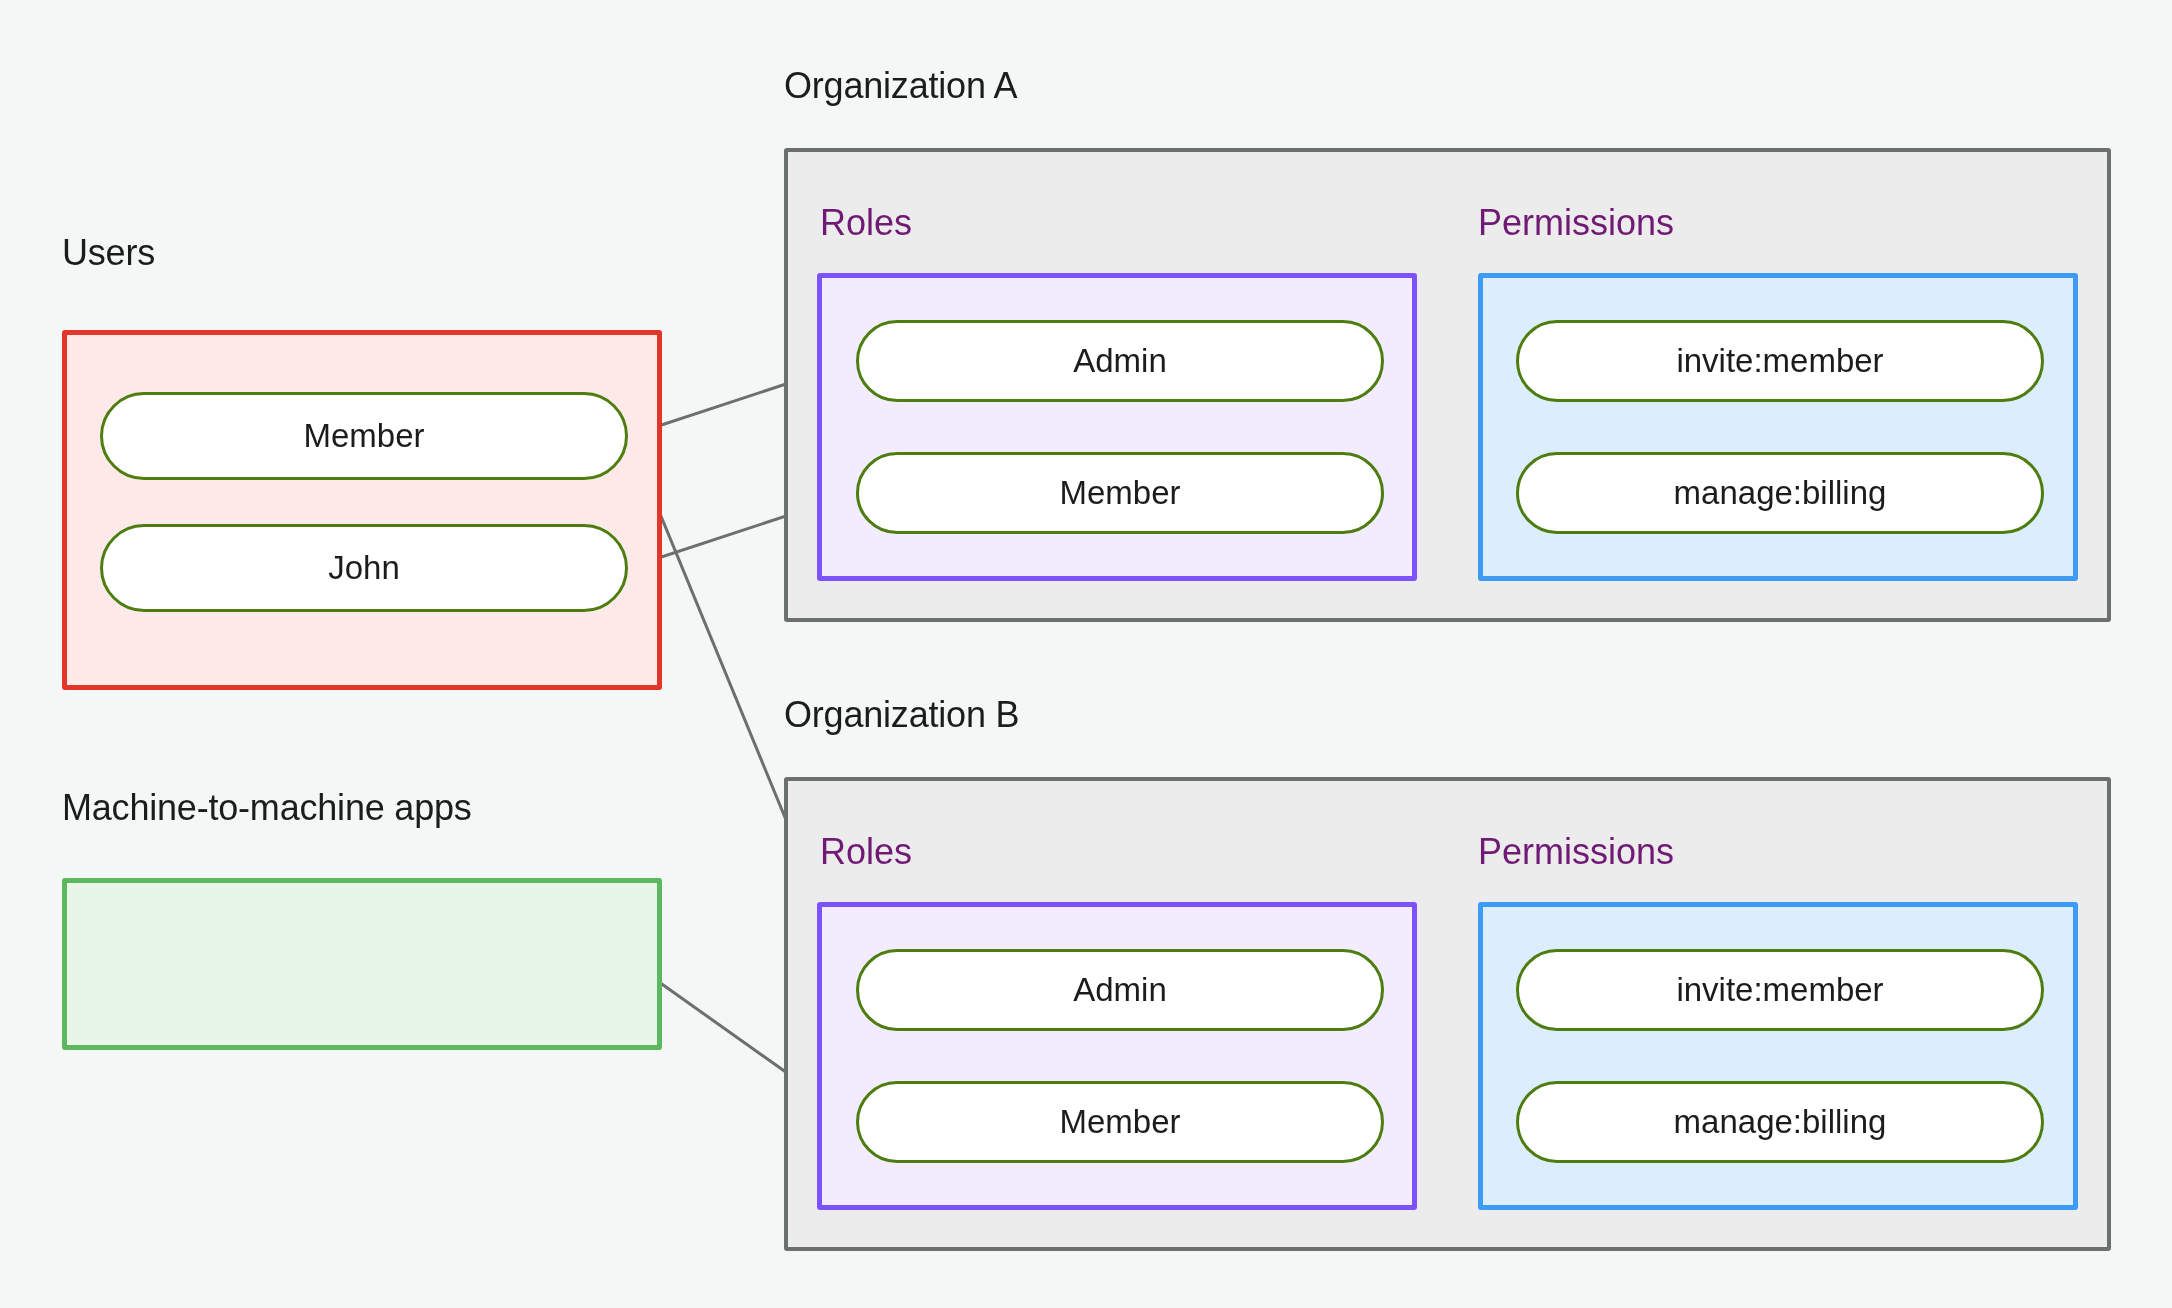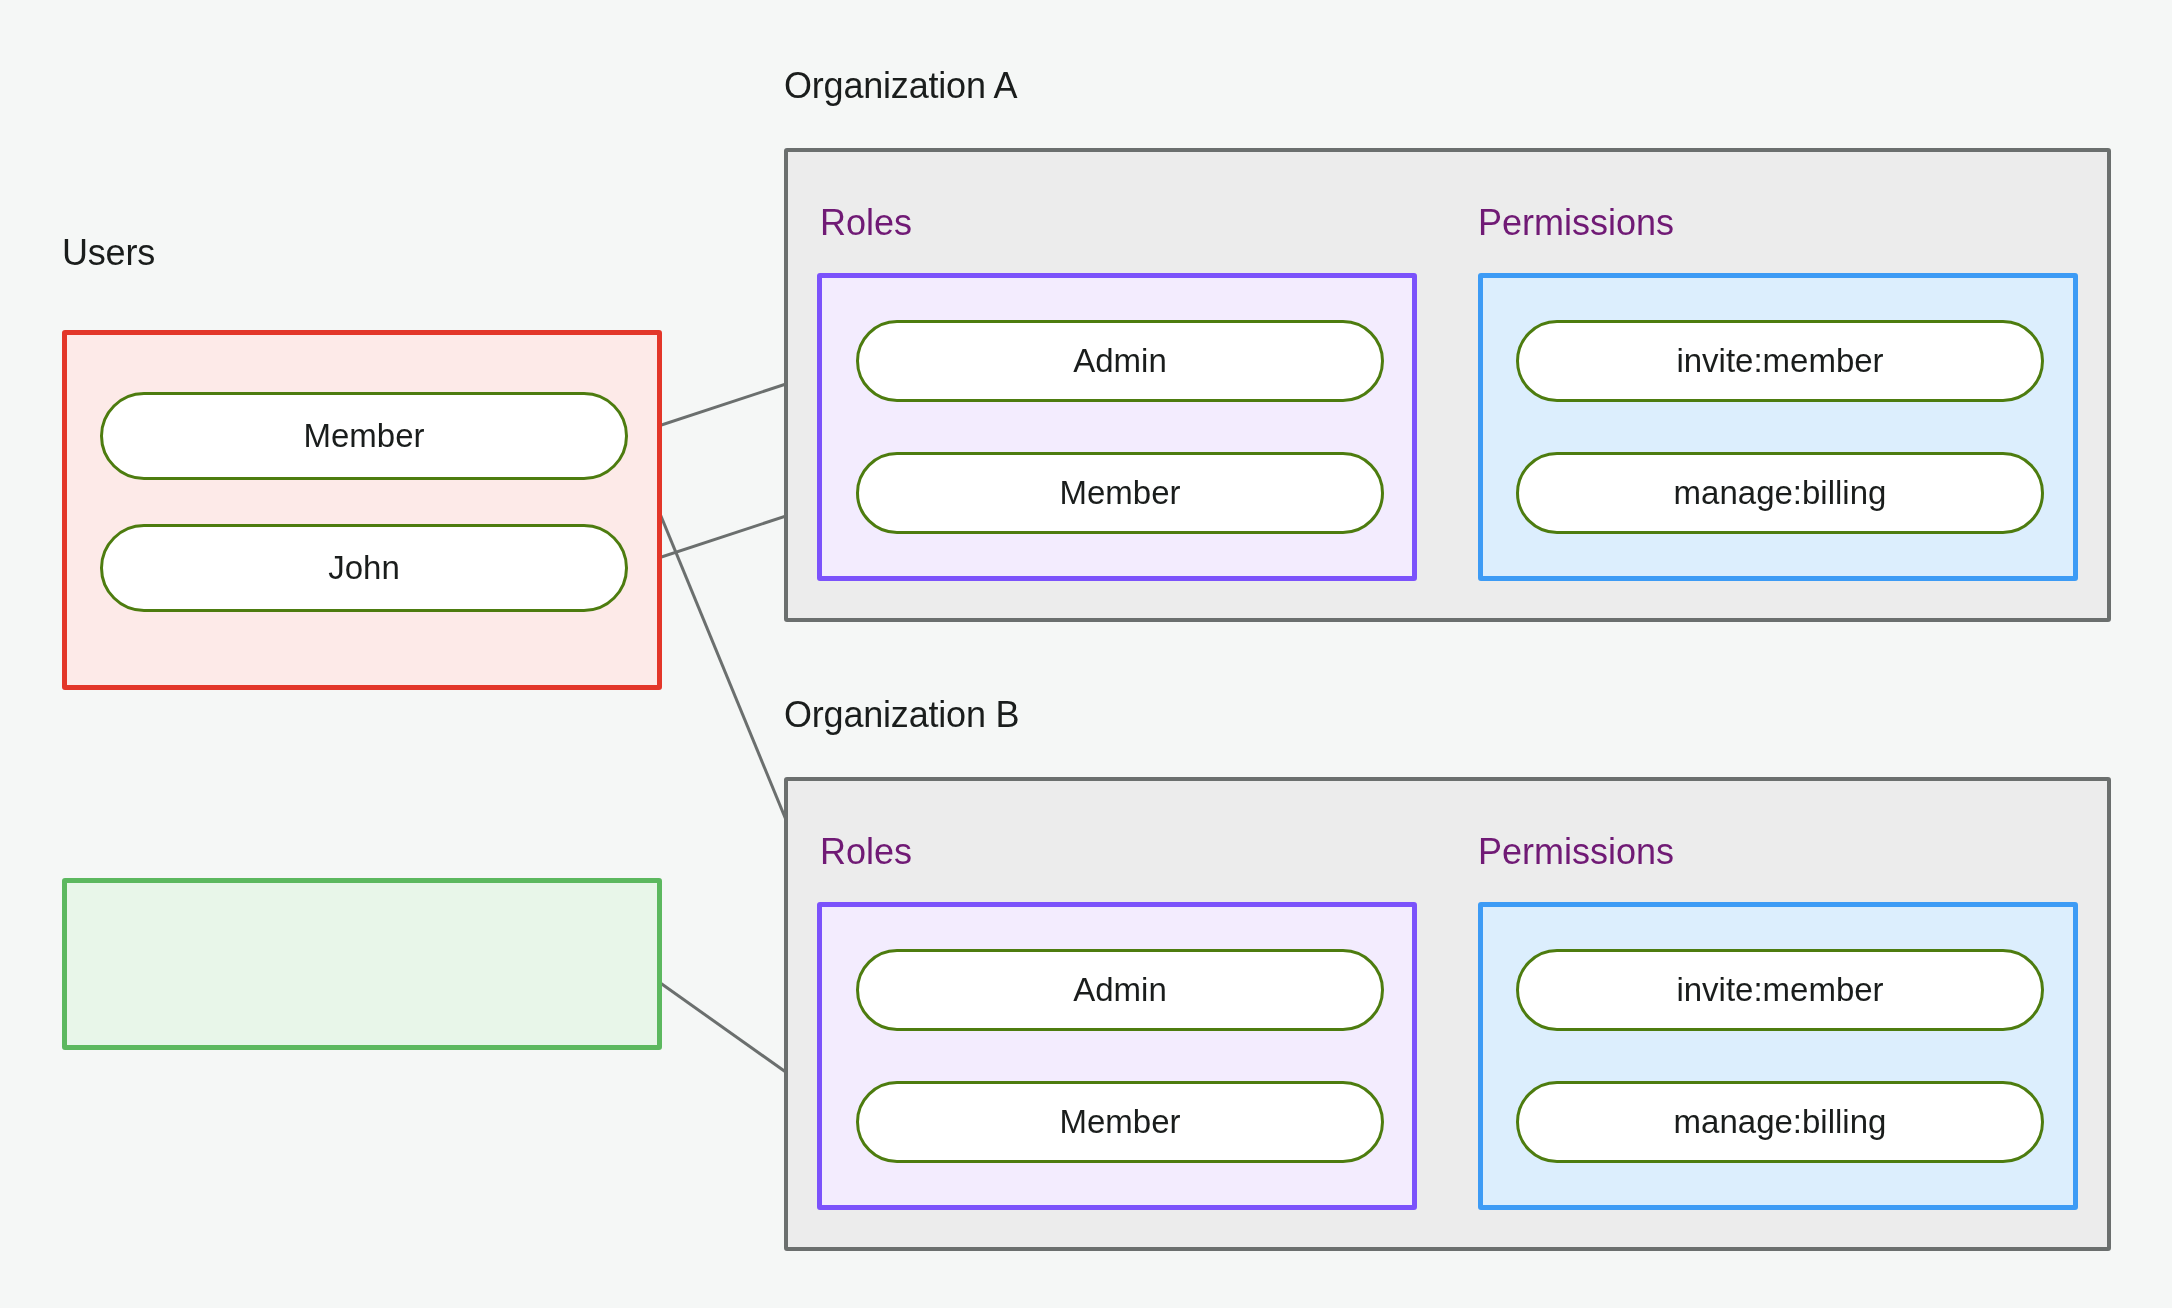--- a/index.html
+++ b/index.html
@@ -102,20 +102,21 @@
   <div class="node-layer">
 
     <div class="group-label bold" style="left:62px; top:232px;">Users</div>
 
     <div class="box box-users" style="left:62px; top:330px; width:600px; height:360px;"></div>
 
     <div class="pill" style="left:100px; top:392px; width:528px; height:88px;">Member</div>
 
     <div class="pill" style="left:100px; top:524px; width:528px; height:88px;">John</div>
 
+    <div class="group-label bold" style="left:62px; top:787px;">Machine-to-machine apps</div>
 
     <div class="box box-m2m" style="left:62px; top:878px; width:600px; height:172px;"></div>
 
 
     <div class="group-label" style="left:784px; top:65px;">Organization A</div>
 
     <div class="box box-org" style="left:784px; top:148px; width:1327px; height:474px;"></div>
 
     <div class="sub-label" style="left:820px; top:192px;">Roles</div>
 

